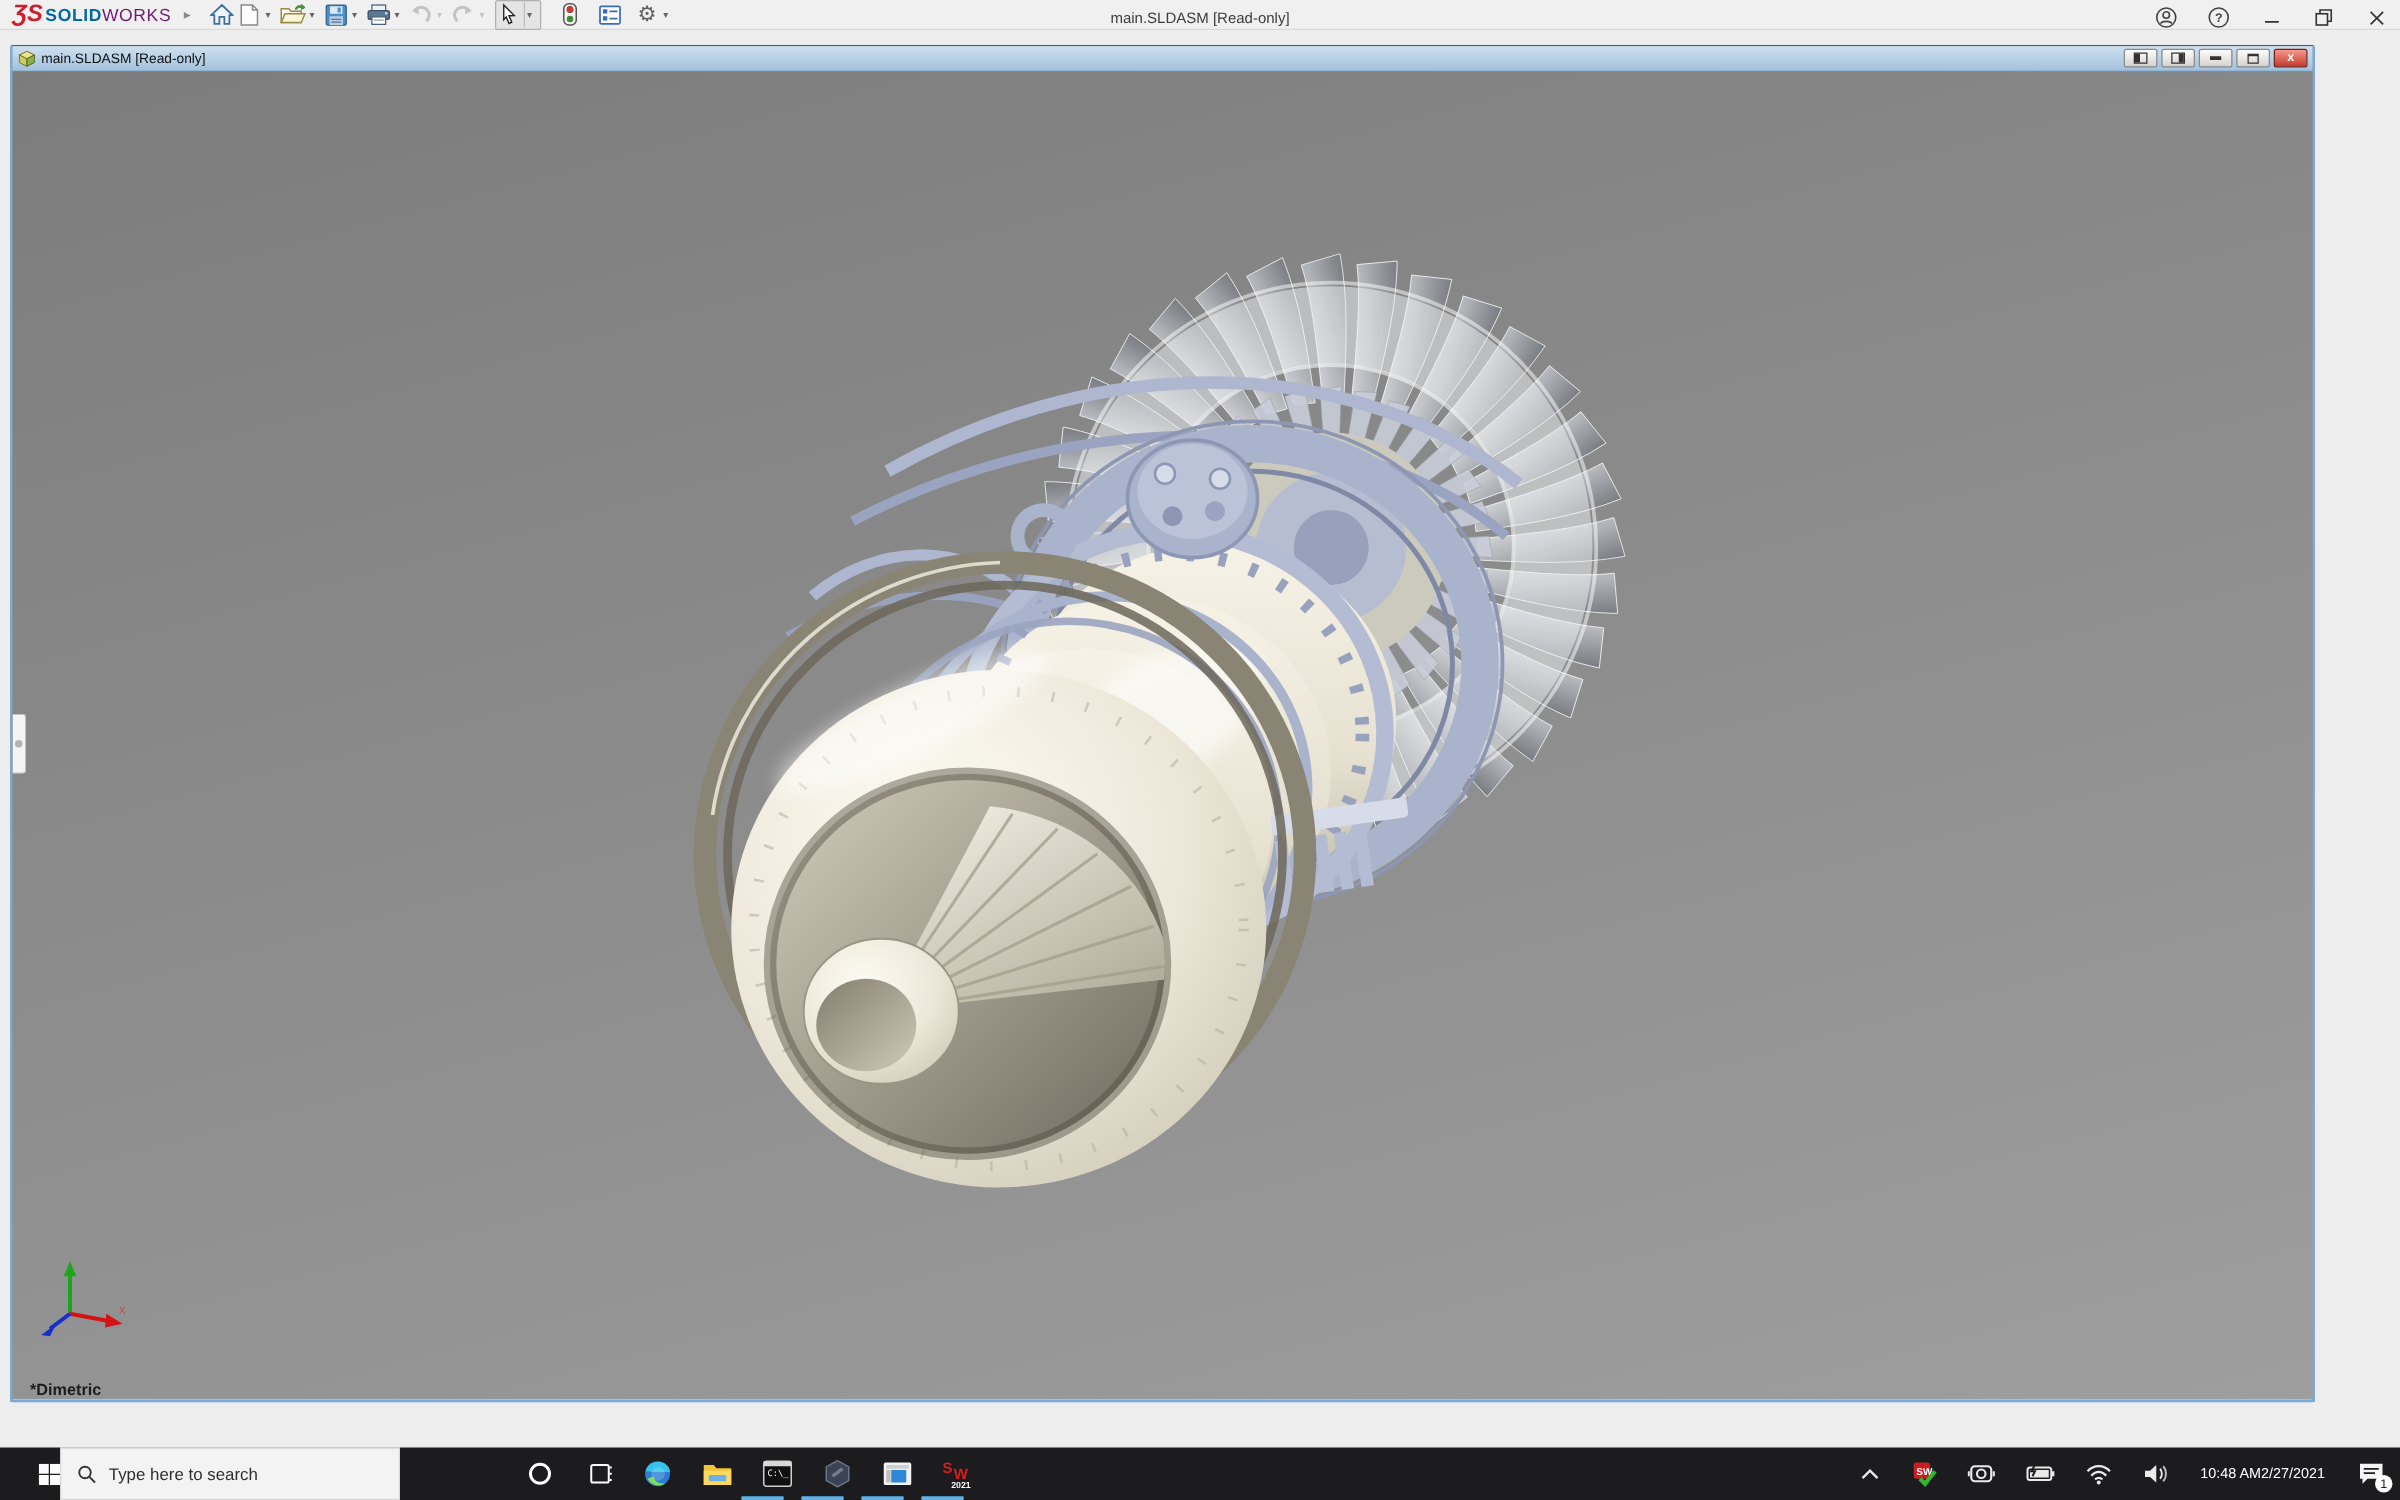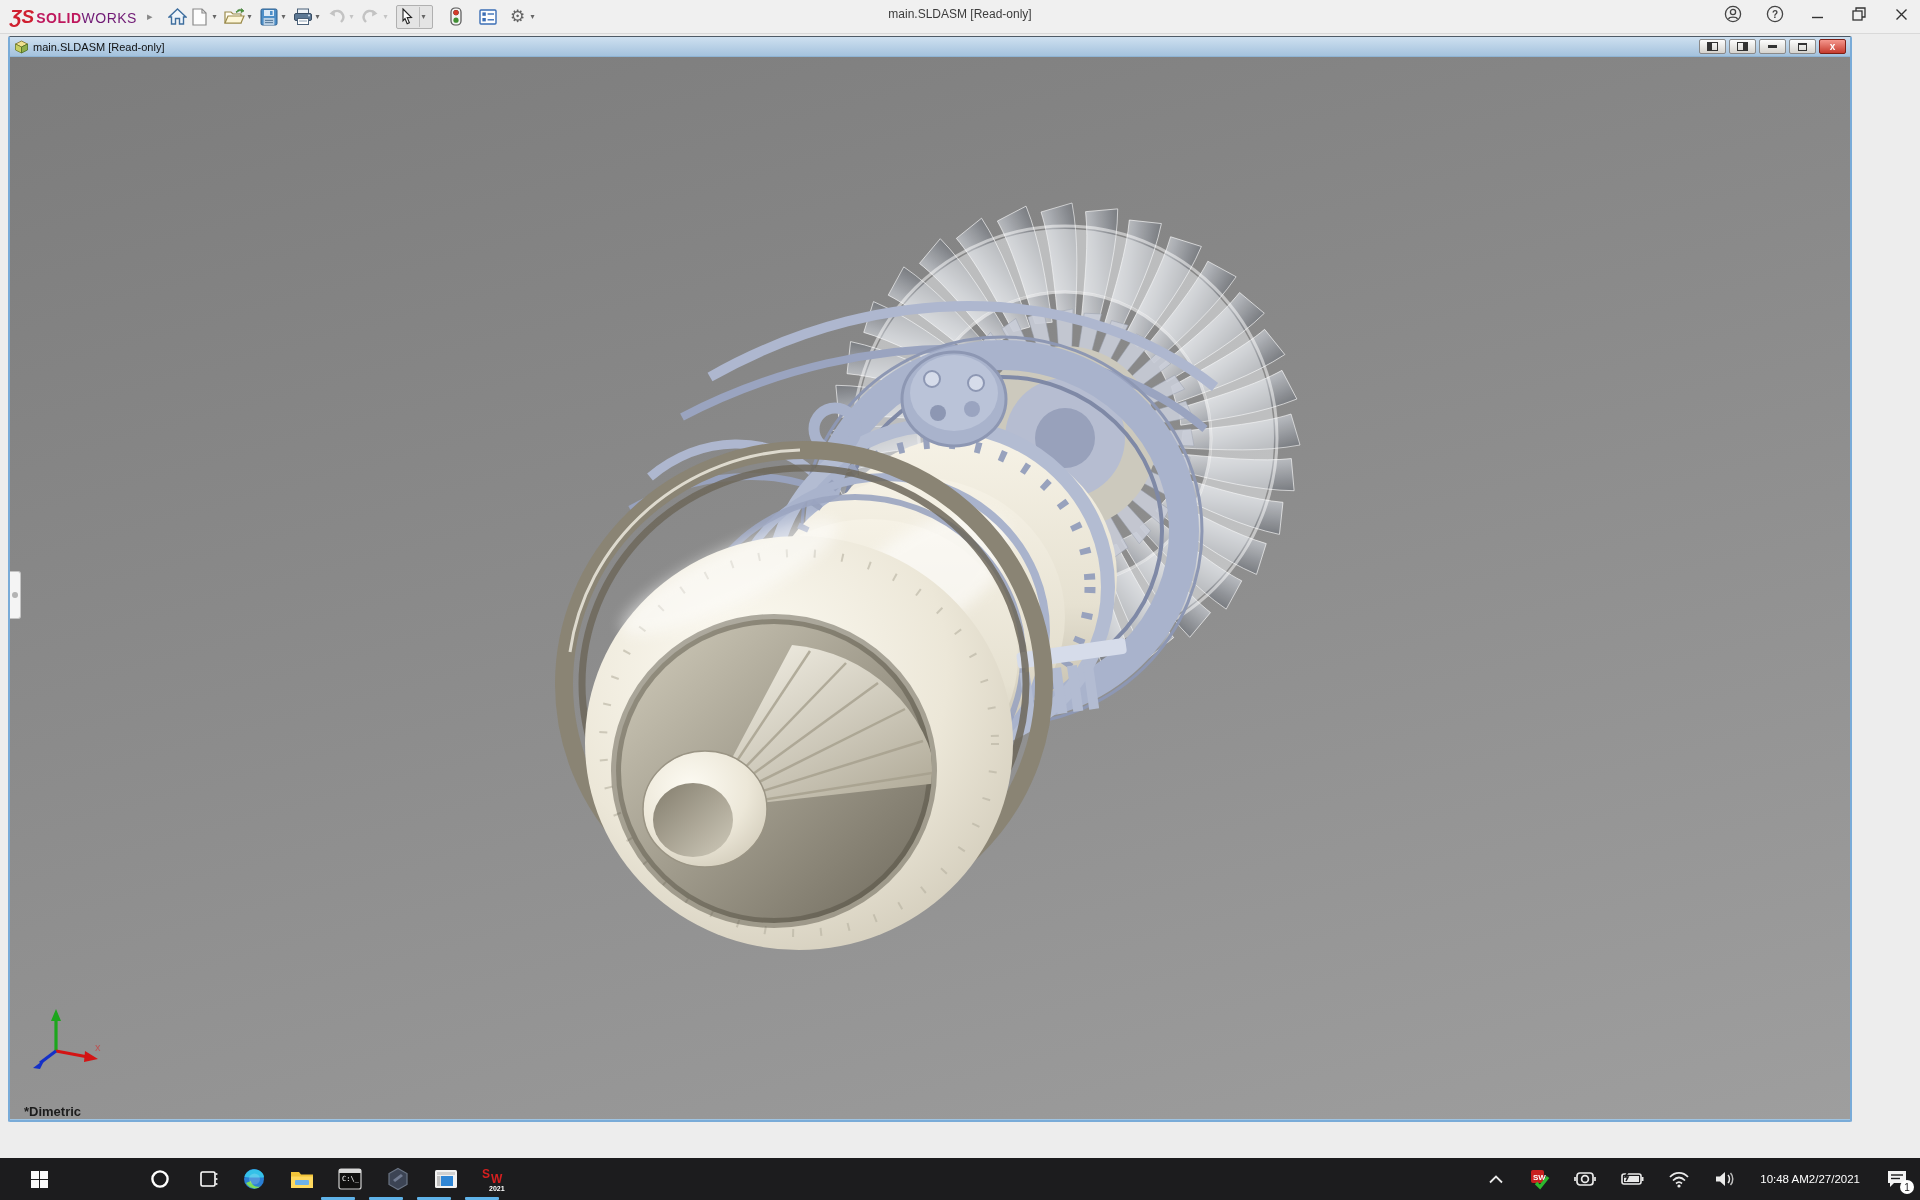--- a/index.html
+++ b/index.html
@@ -1,24 +1,24 @@
 <!DOCTYPE html>
 <html><head>
 <meta charset="utf-8">
 <style>
   html,body{margin:0;padding:0;width:1920px;height:1200px;overflow:hidden;
     font-family:"Liberation Sans","DejaVu Sans",sans-serif;background:#ededed;}
   *{box-sizing:border-box;}
 
   
-  .titlebar{position:absolute;left:0;top:0;width:1920px;height:34px;background:#f0f0f0;
+  .titlebar{position:absolute;left:0;top:0;width:1920px;height:24px;background:#f0f0f0;
     border-bottom:1px solid #d9d9d9;display:flex;align-items:center;}
   .brand{display:flex;align-items:baseline;margin-left:10px;white-space:nowrap;}
   .brand .glyph{font-style:italic;font-weight:bold;font-size:19px;color:#cf1f2f;margin-right:2px;}
-  .brand .b1{font-weight:bold;font-size:14px;color:#be185d;letter-spacing:.5px;}
+  .brand .b1{font-weight:bold;font-size:14px;color:#0369a1;letter-spacing:.5px;}
   .brand .b2{font-weight:normal;font-size:14px;color:#701a75;letter-spacing:.5px;}
   .flyout{color:#888;font-size:11px;margin:0 14px 0 10px;}
   .tools{display:flex;align-items:center;height:28px;}
   .tbtn{display:flex;align-items:center;justify-content:center;height:24px;min-width:22px;
     padding:0 1px;border-radius:2px;}
   .dd{font-size:8px;color:#666;margin:0 6px 0 2px;}
   .dd.dis{color:#c4c4c4;}
   .selbox{display:flex;align-items:center;border:1px solid #b0b0b0;background:#e4e4e4;
     border-radius:2px;height:24px;margin-left:2px;}
   .selbox .sep{width:1px;height:20px;background:#bdbdbd;margin-left:2px;}
@@ -443,20 +443,27 @@
 
 <div class="taskbar">
   <div class="tb-cell">
     <svg width="17" height="17" viewBox="0 0 17 17">
       <rect x="0" y="0" width="8" height="8" fill="#fbfbfb"></rect>
         <rect x="9" y="0" width="8" height="8" fill="#fbfbfb"></rect>
       <rect x="0" y="9" width="8" height="8" fill="#fbfbfb"></rect>
         <rect x="9" y="9" width="8" height="8" fill="#fbfbfb"></rect>
     </svg>
   </div>
+  <div class="searchbox">
+    <svg width="15" height="15" viewBox="0 0 15 15">
+      <circle cx="6" cy="6" r="4.6" fill="none" stroke="#333" stroke-width="1.5"></circle>
+      <line x1="9.5" y1="9.5" x2="14" y2="14" stroke="#333" stroke-width="1.5"></line>
+    </svg>
+    <span>Type here to search</span>
+  </div>
   <div class="tb-cell" style="margin-left:74px">
     <svg width="20" height="20" viewBox="0 0 20 20">
       <circle cx="10" cy="10" r="7.6" fill="none" stroke="#fff" stroke-width="2.4"></circle>
     </svg>
   </div>
   <div class="tb-cell">
     <svg width="20" height="20" viewBox="0 0 20 20">
       <rect x="3" y="3" width="14" height="14" rx="1.5" fill="none" stroke="#fff" stroke-width="1.6"></rect>
       <line x1="17.6" y1="5" x2="19.4" y2="5" stroke="#fff" stroke-width="1.6"></line>
       <line x1="17.6" y1="10" x2="19.4" y2="10" stroke="#fff" stroke-width="1.6"></line>

